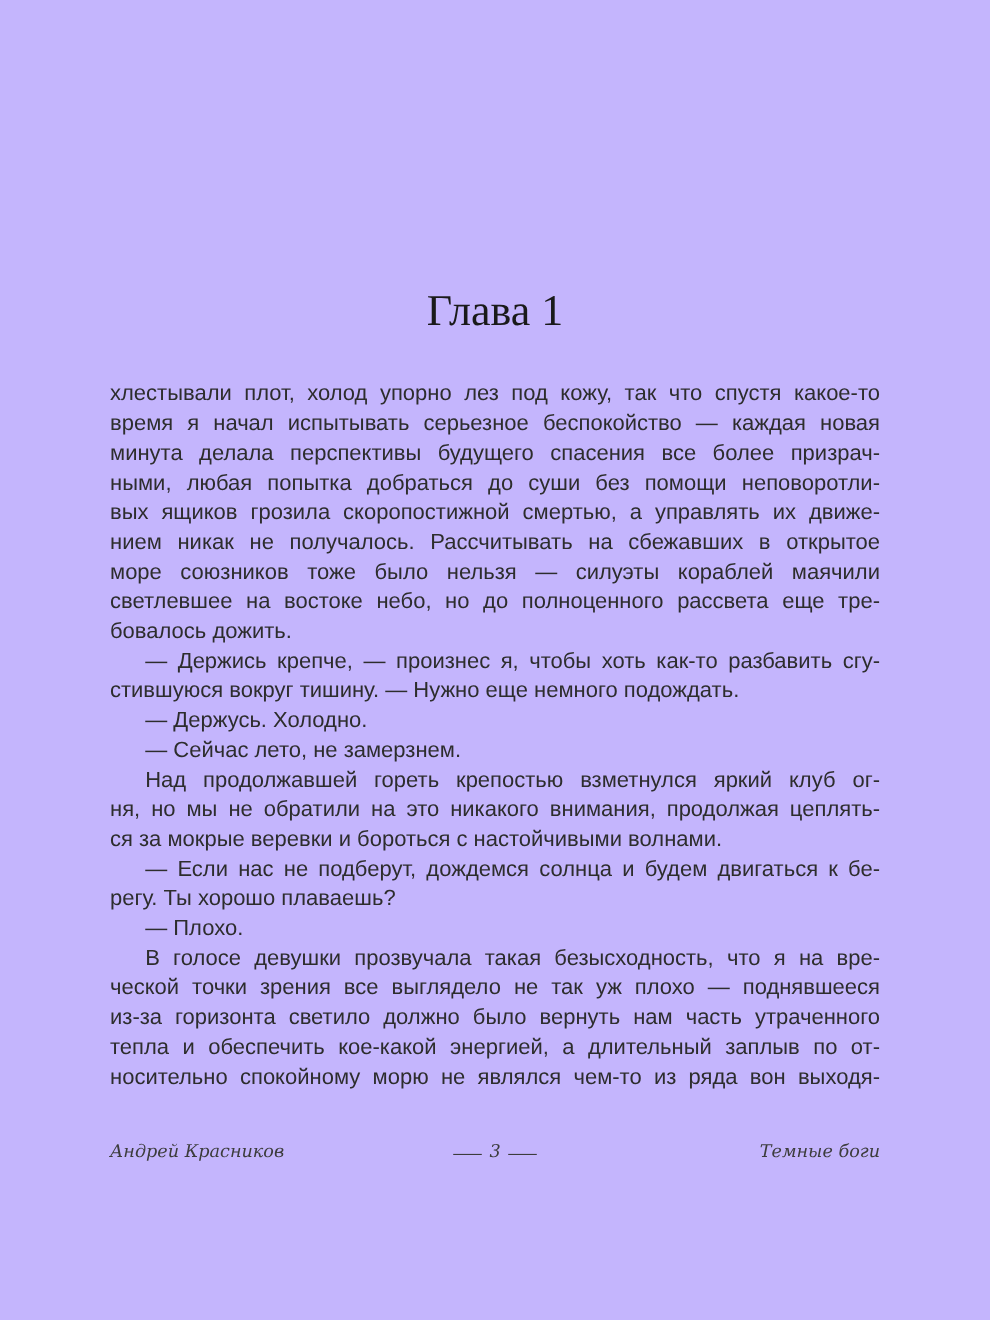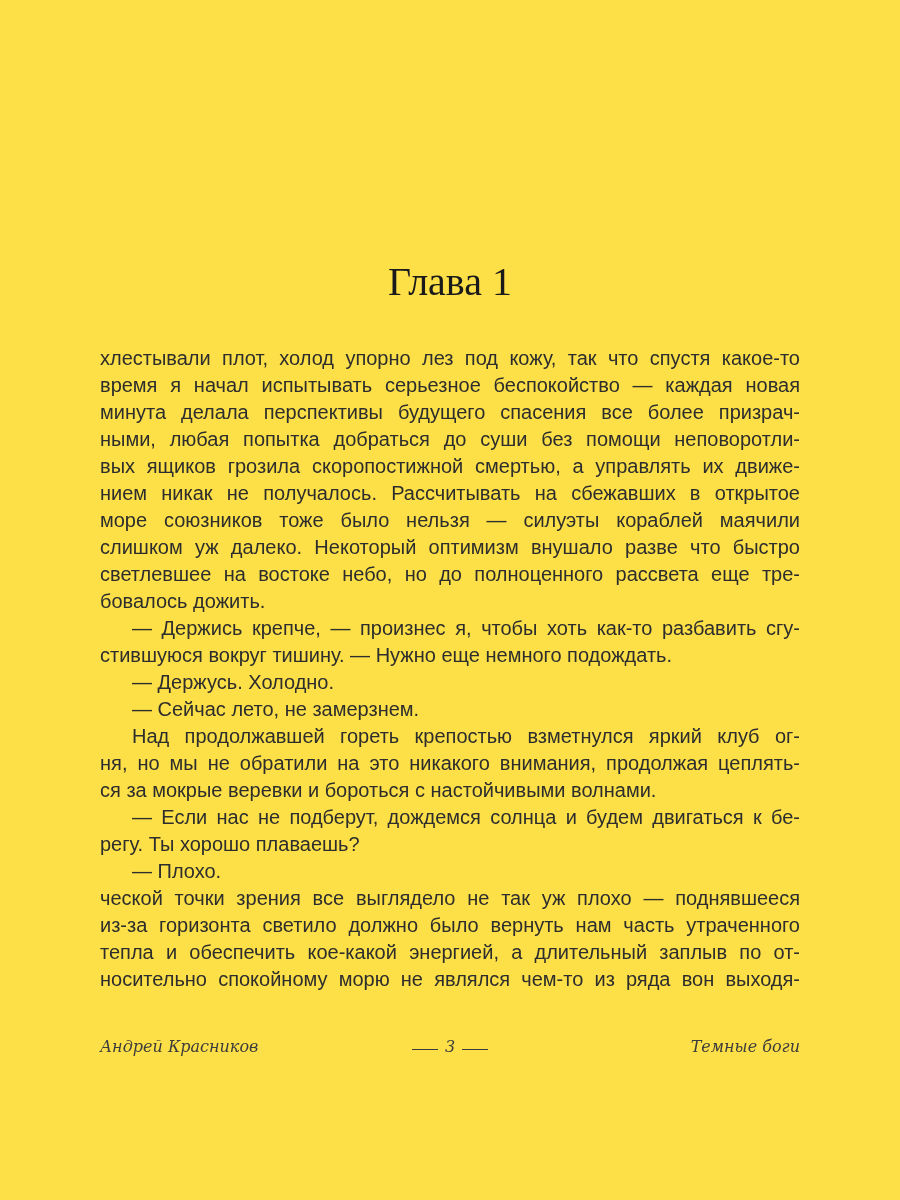--- a/index.html
+++ b/index.html
@@ -1,20 +1,20 @@
 <!DOCTYPE html>
 <html><head>
 <meta charset="utf-8">
 <style>
   * { margin: 0; padding: 0; box-sizing: border-box; }
   html, body { background: #ffffff; }
   .page {
     width: 900px;
     height: 1200px;
-    background: #fde047;
+    background: #c4b5fd;
     position: relative;
     overflow: hidden;
     font-family: "Liberation Sans", "DejaVu Sans", sans-serif;
     color: #2d2d2d;
   }
   .content {
     width: 700px;
     margin: 0 auto;
     padding-top: 258px;
   }
@@ -75,21 +75,20 @@
     <h1 class="chapter-title">Глава 1</h1>
     <div class="text-body">
         <p class="para">
           <span class="line">хлестывали плот, холод упорно лез под кожу, так что спустя какое-то</span>
           <span class="line">время я начал испытывать серьезное беспокойство — каждая новая</span>
           <span class="line">минута делала перспективы будущего спасения все более призрач-</span>
           <span class="line">ными, любая попытка добраться до суши без помощи неповоротли-</span>
           <span class="line">вых ящиков грозила скоропостижной смертью, а управлять их движе-</span>
           <span class="line">нием никак не получалось. Рассчитывать на сбежавших в открытое</span>
           <span class="line">море союзников тоже было нельзя — силуэты кораблей маячили</span>
-          <span class="line">слишком уж далеко. Некоторый оптимизм внушало разве что быстро</span>
           <span class="line">светлевшее на востоке небо, но до полноценного рассвета еще тре-</span>
           <span class="line end">бовалось дожить.</span>
         </p>
         <p class="para">
           <span class="line first">— Держись крепче, — произнес я, чтобы хоть как-то разбавить сгу-</span>
           <span class="line end">стившуюся вокруг тишину. — Нужно еще немного подождать.</span>
         </p>
         <p class="para">
           <span class="line first end">— Держусь. Холодно.</span>
         </p>
@@ -102,20 +101,21 @@
           <span class="line end">ся за мокрые веревки и бороться с настойчивыми волнами.</span>
         </p>
         <p class="para">
           <span class="line first">— Если нас не подберут, дождемся солнца и будем двигаться к бе-</span>
           <span class="line end">регу. Ты хорошо плаваешь?</span>
         </p>
         <p class="para">
           <span class="line first end">— Плохо.</span>
         </p>
         <p class="para">
+          <span class="line first">В голосе девушки прозвучала такая безысходность, что я на вре-</span>
           <span class="line">ческой точки зрения все выглядело не так уж плохо — поднявшееся</span>
           <span class="line">из-за горизонта светило должно было вернуть нам часть утраченного</span>
           <span class="line">тепла и обеспечить кое-какой энергией, а длительный заплыв по от-</span>
           <span class="line">носительно спокойному морю не являлся чем-то из ряда вон выходя-</span>
         </p>
       </div>
   </div>
 
   <div class="footer">
     <span class="footer-left">Андрей Красников</span>

